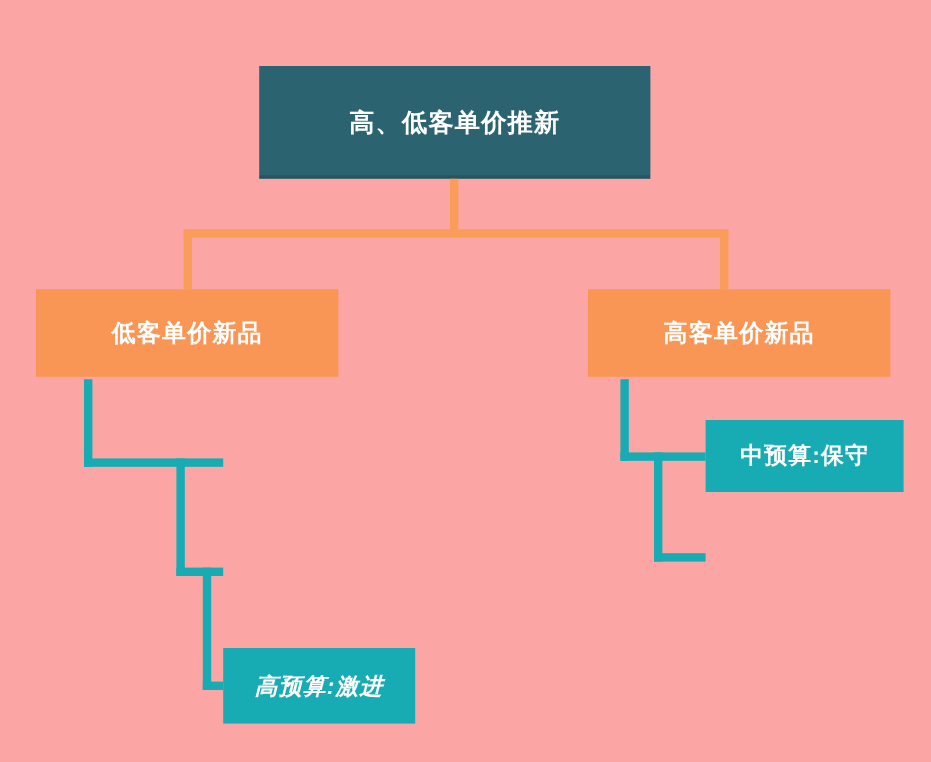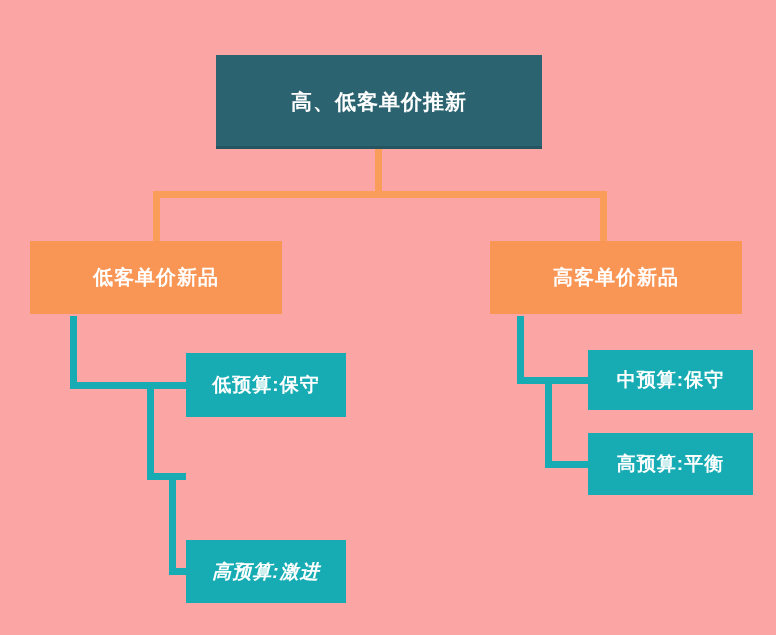--- a/index.html
+++ b/index.html
@@ -101,30 +101,24 @@
   <div class="line teal t-l-v2"></div>
   <div class="line teal t-l-h2"></div>
   <div class="line teal t-l-v3"></div>
   <div class="line teal t-l-h3"></div>
 
   <div class="line teal t-r-v1"></div>
   <div class="line teal t-r-h1"></div>
   <div class="line teal t-r-v2"></div>
   <div class="line teal t-r-h2"></div>
 
-  <div class="node leaf-node leaf-l1">
-    <span>低预算:保守</span>
-  </div>
 
 
   <div class="node leaf-node leaf-l3">
     <span>高预算:激进</span>
   </div>
 
   <div class="node leaf-node leaf-r1">
     <span>中预算:保守</span>
   </div>
 
-  <div class="node leaf-node leaf-r2">
-    <span>高预算:平衡</span>
-  </div>
 
 </div>
 
 </body></html>

